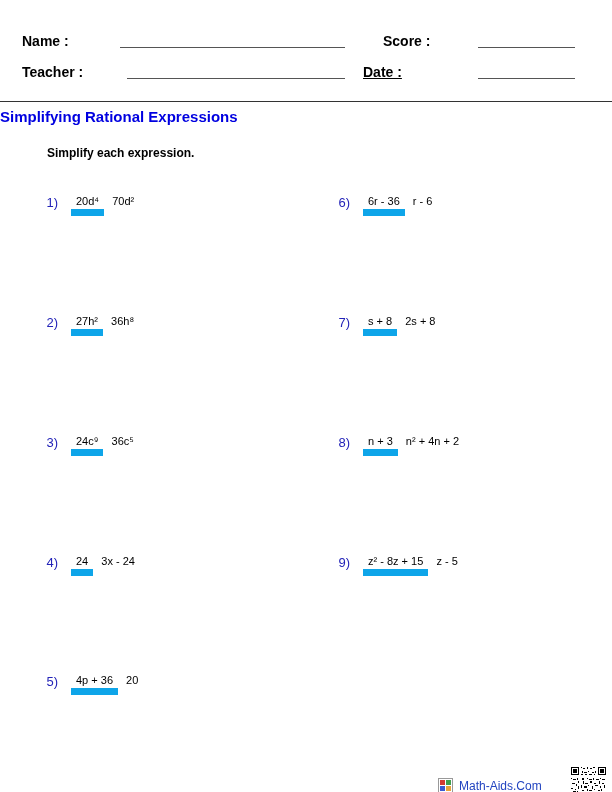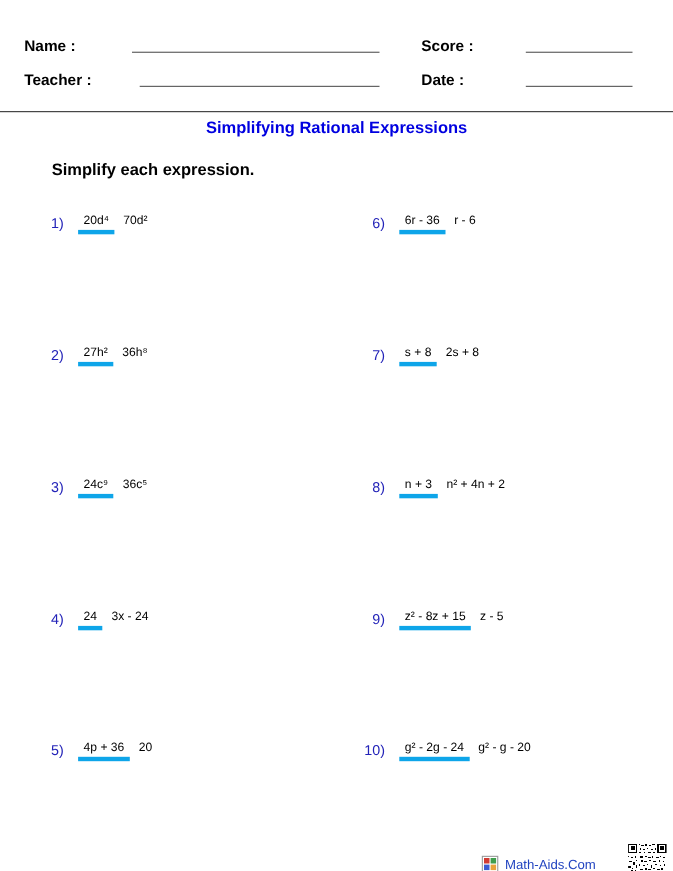--- a/index.html
+++ b/index.html
@@ -6,31 +6,31 @@
   html,body { background:#ffffff; }
   .page {
     position:relative; width:612px; height:792px; margin:16px auto;
     background:#ffffff; color:#000;
     font-family:"Liberation Sans", sans-serif; overflow:hidden;
   }
   .hlabel { position:absolute; font-weight:bold; font-size:14px; color:#000; }
   .wline  { position:absolute; height:0; border-bottom:1.4px solid #555; }
   .separator { position:absolute; left:0; width:612px; top:85px; border-top:1px solid #333; }
   .title {
-    position:absolute; top:92px; left:0; width:100%; text-align:center;
+    position:absolute; top:92px; left:0; width:100%; 
     font-size:15px; font-weight:bold; color:#0000E0;
   }
-  .instruction { position:absolute; left:47px; top:130px; font-size:15px; font-weight:bold; }
+  .instruction { position:absolute; left:47px; top:130px; font-size:12px; font-weight:bold; }
   .problem { position:absolute; display:flex; align-items:center; height:46px; }
   .pnum {
     color:#2323B8; font-size:13px; min-width:28px; text-align:right;
     margin-right:13px; flex:none;
   }
   .frac { display:inline-block; text-align:center; font-size:11px; line-height:1.4; }
-  .frac .num { padding:0 5px 2px 5px; border-bottom:4px solid #0ea5e9; white-space:nowrap; }
+  .frac .num { padding:0 5px 2px 5px; border-bottom:7px solid #0ea5e9; white-space:nowrap; }
   .frac .den { padding:2px 5px 0 5px; white-space:nowrap; }
   
   .r1 { top:163px; } .r2 { top:283px; } .r3 { top:403px; } .r4 { top:523px; } .r5 { top:642px; }
   .colL { left:30px; } .colR { left:322px; }
   .footer-brand {
     position:absolute; top:762px; left:438px;
     display:flex; align-items:center; gap:6px; text-decoration:none;
   }
   .logo {
     width:15px; height:15px; border:1px solid #999; background:#fff;
@@ -49,21 +49,21 @@
 
 <div class="page">
 
   <span class="hlabel" style="left:22px; top:17px;">Name :</span>
   <span class="wline" style="left:120px; top:31px; width:225px;"></span>
   <span class="hlabel" style="left:383px; top:17px;">Score :</span>
   <span class="wline" style="left:478px; top:31px; width:97px;"></span>
 
   <span class="hlabel" style="left:22px; top:48px;">Teacher :</span>
   <span class="wline" style="left:127px; top:62px; width:218px;"></span>
-  <span class="hlabel" style="left:383px; top:48px;">Date :</span>
+  <span class="hlabel" style="left:363px; top:48px;text-decoration:underline;">Date :</span>
   <span class="wline" style="left:478px; top:62px; width:97px;"></span>
 
   <div class="separator"></div>
 
   <div class="title">Simplifying Rational Expressions</div>
 
   <div class="instruction">Simplify each expression.</div>
 
   <div class="problem colL r1">
     <span class="pnum">1)</span>
@@ -120,27 +120,20 @@
     <span class="frac">
       <span class="num">n + 3</span>
       <span class="den">n² + 4n + 2</span>
     </span>
   </div>
   <div class="problem colR r4">
     <span class="pnum">9)</span>
     <span class="frac">
       <span class="num">z² - 8z + 15</span>
       <span class="den">z - 5</span>
-    </span>
-  </div>
-  <div class="problem colR r5">
-    <span class="pnum">10)</span>
-    <span class="frac">
-      <span class="num">g² - 2g - 24</span>
-      <span class="den">g² - g - 20</span>
     </span>
   </div>
 
   <a class="footer-brand" href="#">
     <span class="logo">
       <i class="c1"></i>
         <i class="c2"></i>
         <i class="c3"></i>
         <i class="c4"></i>
     </span>

